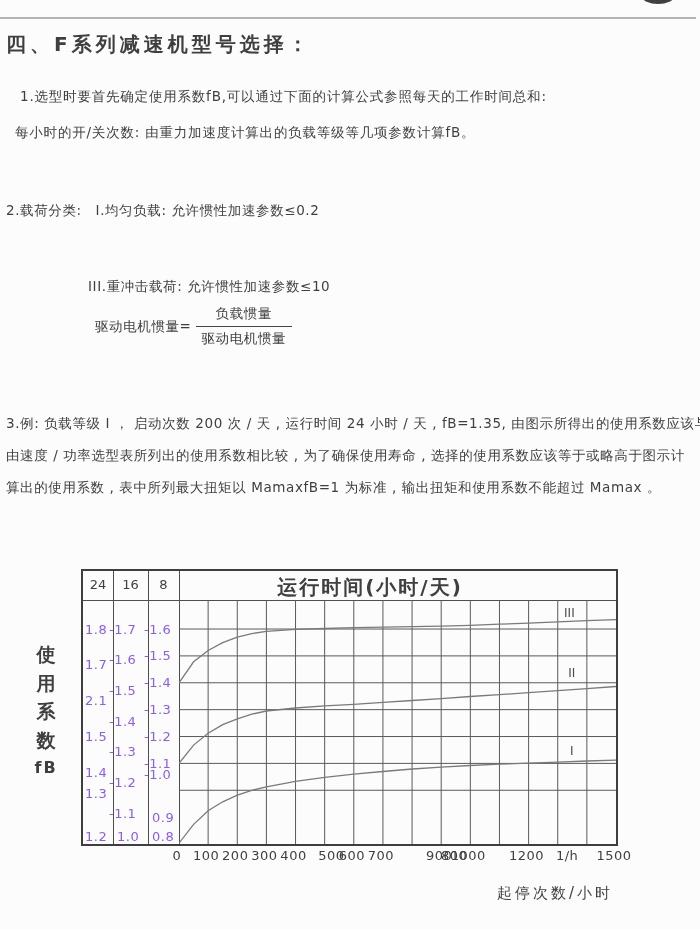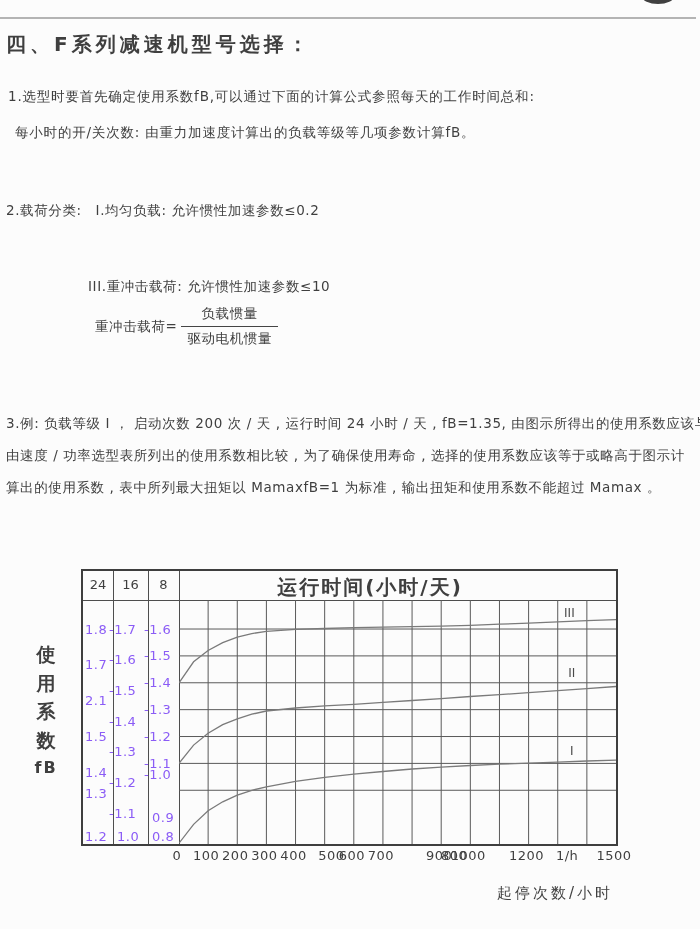--- a/index.html
+++ b/index.html
@@ -7,21 +7,21 @@
   .page{
     position:relative;width:700px;height:929px;margin:0 auto;
     background:#fcfcfc;overflow:hidden;
     font-family:"DejaVu Sans","Liberation Sans",sans-serif;
     color:#3f3f3f;
   }
   .top-rule{position:absolute;left:0;top:17px;width:696px;height:2px;background:#b4b4b4;}
   .logo-arc{position:absolute;left:642px;top:-11px;width:32px;height:15px;background:#404040;border-radius:50%;}
   .title{position:absolute;left:6px;top:31px;margin:0;font-size:20px;font-weight:bold;letter-spacing:4px;white-space:nowrap;}
   .para{position:absolute;margin:0;font-size:13.5px;letter-spacing:0.8px;white-space:nowrap;}
-  .p1{left:8px;top:88px;text-align:center;}
+  .p1{left:20px;top:88px;text-align:center;}
   .p1b{left:15px;top:124px;}
   .sec2-row{position:absolute;left:6px;top:202px;font-size:13.5px;letter-spacing:0.6px;white-space:nowrap;}
   .sec2-row .item{margin-left:9px;}
   .sec2-item{position:absolute;font-size:13.5px;letter-spacing:0.6px;white-space:nowrap;}
   .i2{left:89px;top:243px;}
   .i3{left:88px;top:278px;}
   .formula{position:absolute;left:95px;top:305px;display:flex;align-items:center;font-size:13.5px;letter-spacing:0.6px;}
   .frac{display:inline-block;text-align:center;margin-left:4px;}
   .frac .num{display:block;padding:0 12px 3px 12px;border-bottom:1.5px solid #454545;}
   .frac .den{display:block;padding:3px 6px 0 6px;}
@@ -54,21 +54,21 @@
   <p class="para p1">1.选型时要首先确定使用系数fB,可以通过下面的计算公式参照每天的工作时间总和:</p>
   <p class="para p1b">每小时的开/关次数: 由重力加速度计算出的负载等级等几项参数计算fB。</p>
 
   <div class="sec2-row">
     <span>2.载荷分类:</span>
     <span class="item">I.均匀负载: 允许惯性加速参数≤0.2</span>
   </div>
   <div class="sec2-item i3">III.重冲击载荷: 允许惯性加速参数≤10</div>
 
   <div class="formula">
-    <span>重冲击载荷=</span>
+    <span>驱动电机惯量=</span>
     <span class="frac">
       <span class="num">负载惯量</span>
       <span class="den">驱动电机惯量</span>
     </span>
   </div>
 
   <div class="sec3">
     <div>3.例: 负载等级 I ， 启动次数 200 次 / 天 , 运行时间 24 小时 / 天 , fB=1.35, 由图示所得出的使用系数应该与</div>
     <div>由速度 / 功率选型表所列出的使用系数相比较 , 为了确保使用寿命 , 选择的使用系数应该等于或略高于图示计</div>
     <div>算出的使用系数 , 表中所列最大扭矩以 MamaxfB=1 为标准 , 输出扭矩和使用系数不能超过 Mamax 。</div>

